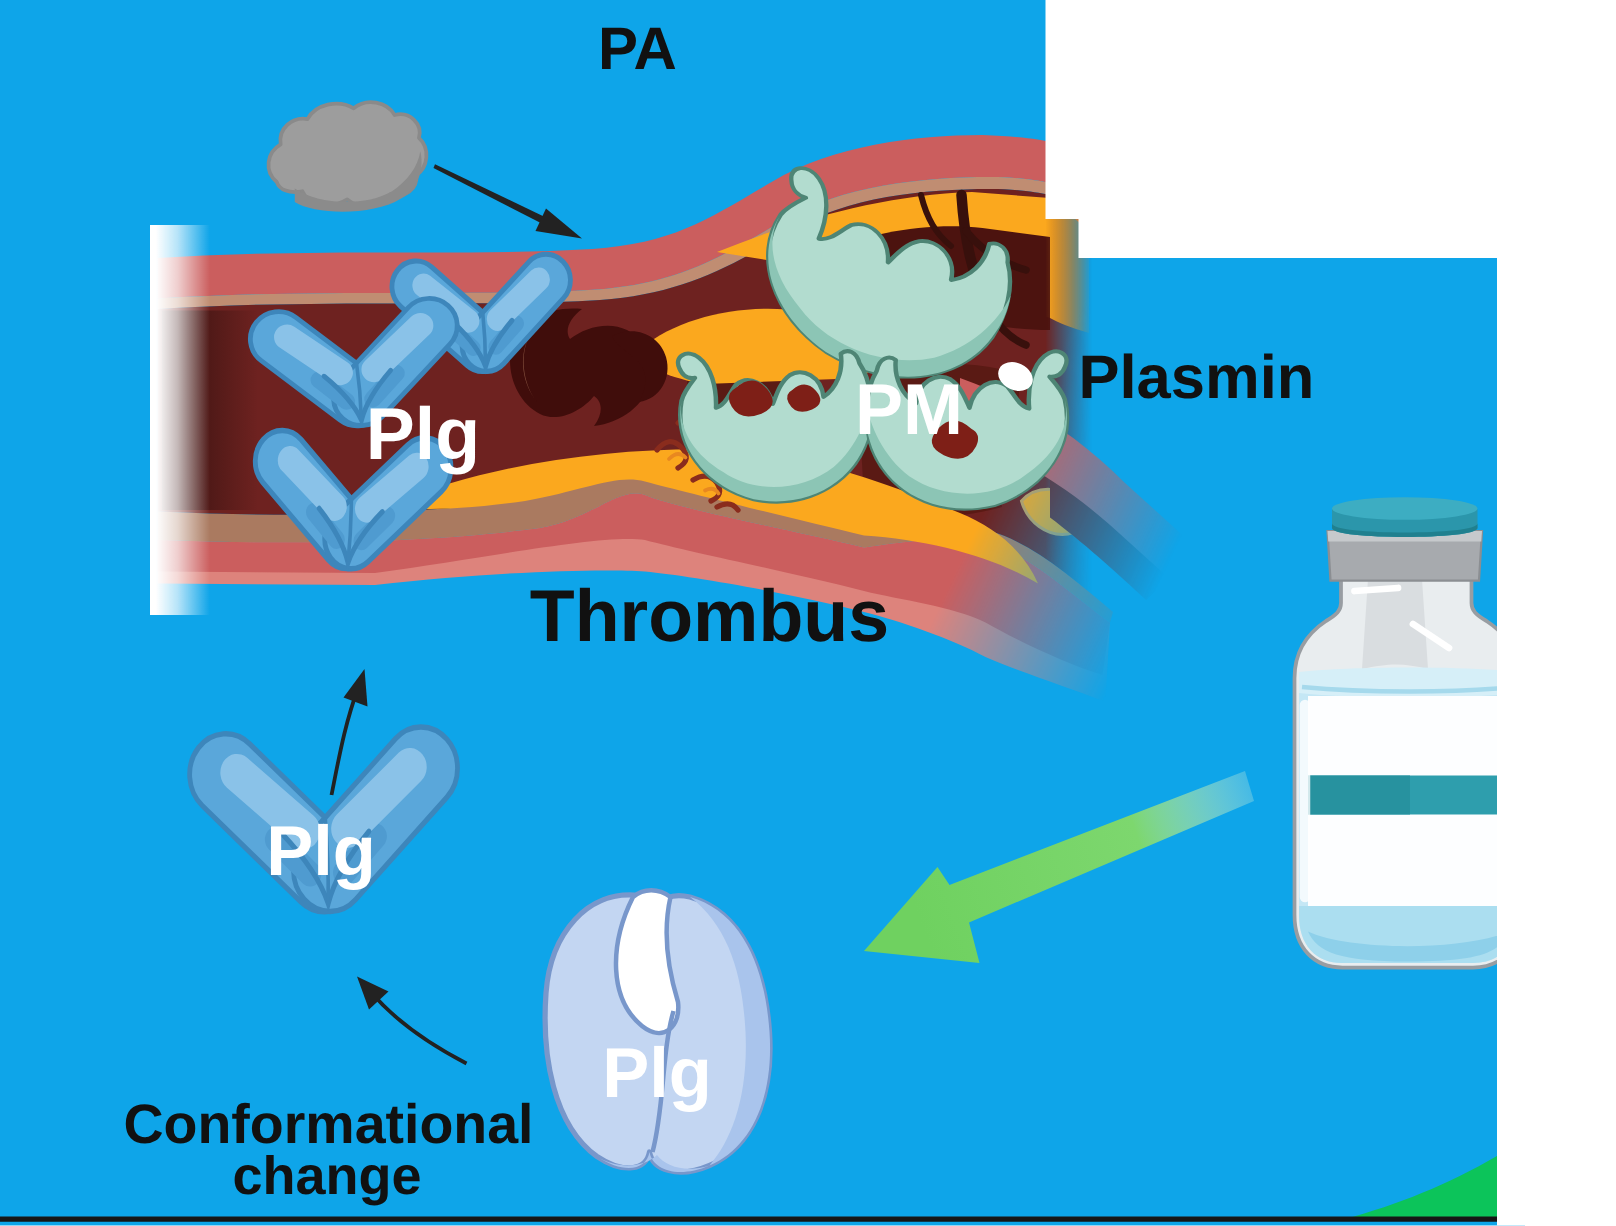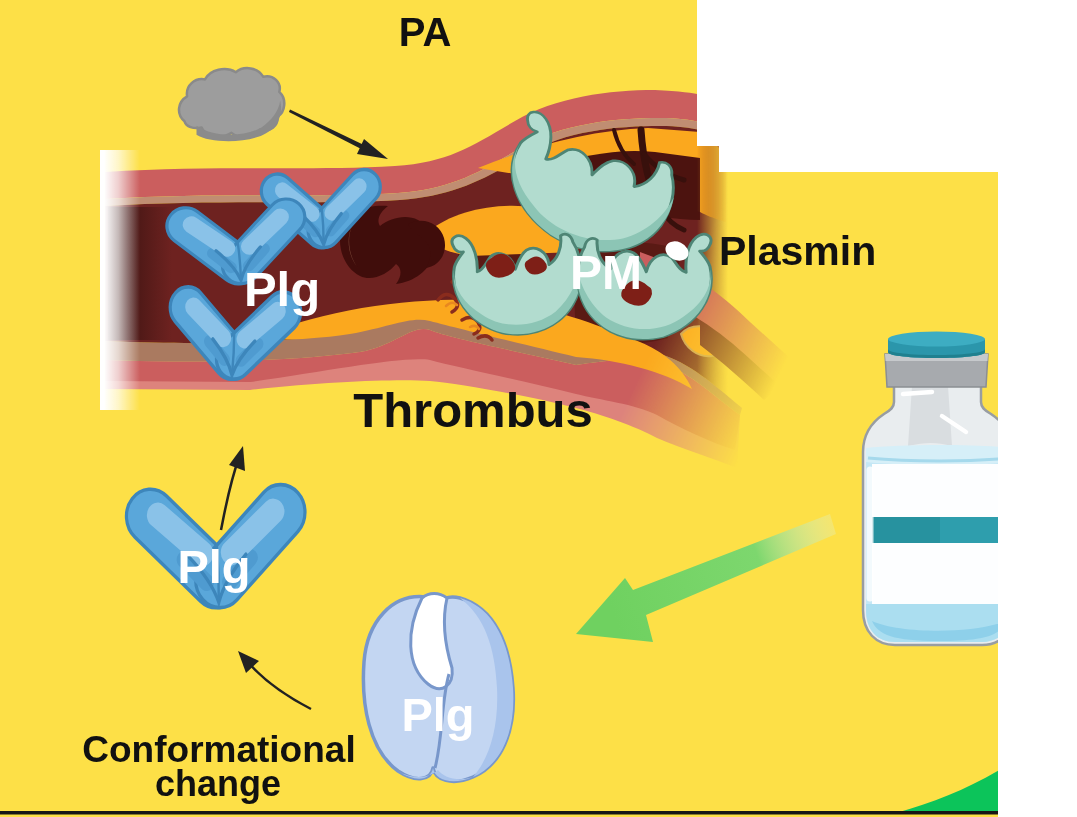--- a/index.html
+++ b/index.html
@@ -1,16 +1,16 @@
 <!DOCTYPE html>
 <html><head>
 <meta charset="utf-8">
 <style>
   html,body{margin:0;padding:0;background:#fff;}
-  #stage{position:relative;width:998px;height:817px;overflow:hidden;background:#fde047;
+  #stage{position:relative;width:998px;height:817px;overflow:hidden;background:#0ea5e9;
          font-family:"Liberation Sans",sans-serif;}
   svg{position:absolute;left:0;top:0;}
 </style>
 </head>
 <body>
 <div id="stage">
 <svg width="1077" height="817" viewBox="0 0 1077 817">
 <defs>
   <linearGradient id="leftFade" x1="104" y1="0" x2="140" y2="0" gradientUnits="userSpaceOnUse">
     <stop offset="0" stop-color="#ffffff" stop-opacity="1"></stop>

